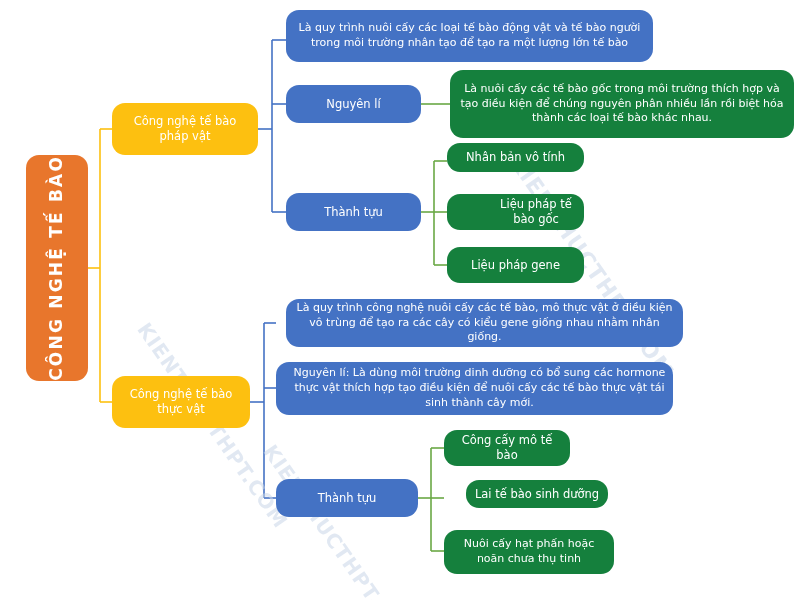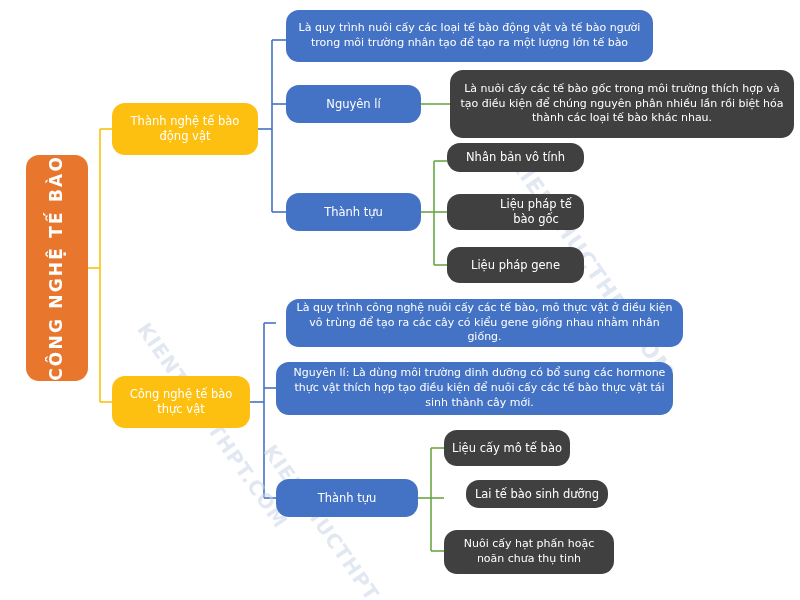--- a/index.html
+++ b/index.html
@@ -87,21 +87,21 @@
   .sub {
     background: #4472c4;
     font-size: 11.5px;
   }
   .sub.para {
     font-size: 11px;
     line-height: 1.35;
   }
 
   .leaf {
-    background: #404040;
+    background: #15803d;
     font-size: 11.5px;
   }
   .leaf.para {
     font-size: 11px;
     line-height: 1.35;
   }
 </style>
 </head>
 <body>
 
@@ -164,21 +164,21 @@
 
   <div class="watermark" style="left:152px; top:318px; font-size:20px; transform: rotate(55deg);">KIENTHUCTHPT.COM</div>
 
   <div class="watermark" style="left:278px; top:440px; font-size:20px; transform: rotate(55deg);">KIENTHUCTHPT.COM</div>
 
   <div class="node root" style="left:26px; top:155px; width:62px; height:226px;">
     <span class="node-text">CÔNG NGHỆ TẾ BÀO</span>
   </div>
 
   <div class="node branch" style="left:112px; top:103px; width:146px; height:52px;">
-    <span class="node-text">Thành nghệ tế bào động vật</span>
+    <span class="node-text">Công nghệ tế bào pháp vật</span>
   </div>
 
   <div class="node sub para" style="left:286px; top:10px; width:367px; height:52px;">
     <span class="node-text">Là quy trình nuôi cấy các loại tế bào động vật và tế bào người trong môi trường nhân tạo để tạo ra một lượng lớn tế bào</span>
   </div>
 
   <div class="node sub" style="left:286px; top:85px; width:135px; height:38px;">
     <span class="node-text">Nguyên lí</span>
   </div>
 
@@ -212,21 +212,21 @@
 
   <div class="node sub para" style="left:276px; top:362px; width:397px; height:53px;padding-left:16px;">
     <span class="node-text">Nguyên lí: Là dùng môi trường dinh dưỡng có bổ sung các hormone thực vật thích hợp tạo điều kiện để nuôi cấy các tế bào thực vật tái sinh thành cây mới.</span>
   </div>
 
   <div class="node sub" style="left:276px; top:479px; width:142px; height:38px;">
     <span class="node-text">Thành tựu</span>
   </div>
 
   <div class="node leaf" style="left:444px; top:430px; width:126px; height:36px;">
-    <span class="node-text">Liệu cấy mô tế bào</span>
+    <span class="node-text">Công cấy mô tế bào</span>
   </div>
 
   <div class="node leaf" style="left:466px; top:480px; width:142px; height:28px;">
     <span class="node-text">Lai tế bào sinh dưỡng</span>
   </div>
 
   <div class="node leaf para" style="left:444px; top:530px; width:170px; height:44px;">
     <span class="node-text">Nuôi cấy hạt phấn hoặc noãn chưa thụ tinh</span>
   </div>
 

